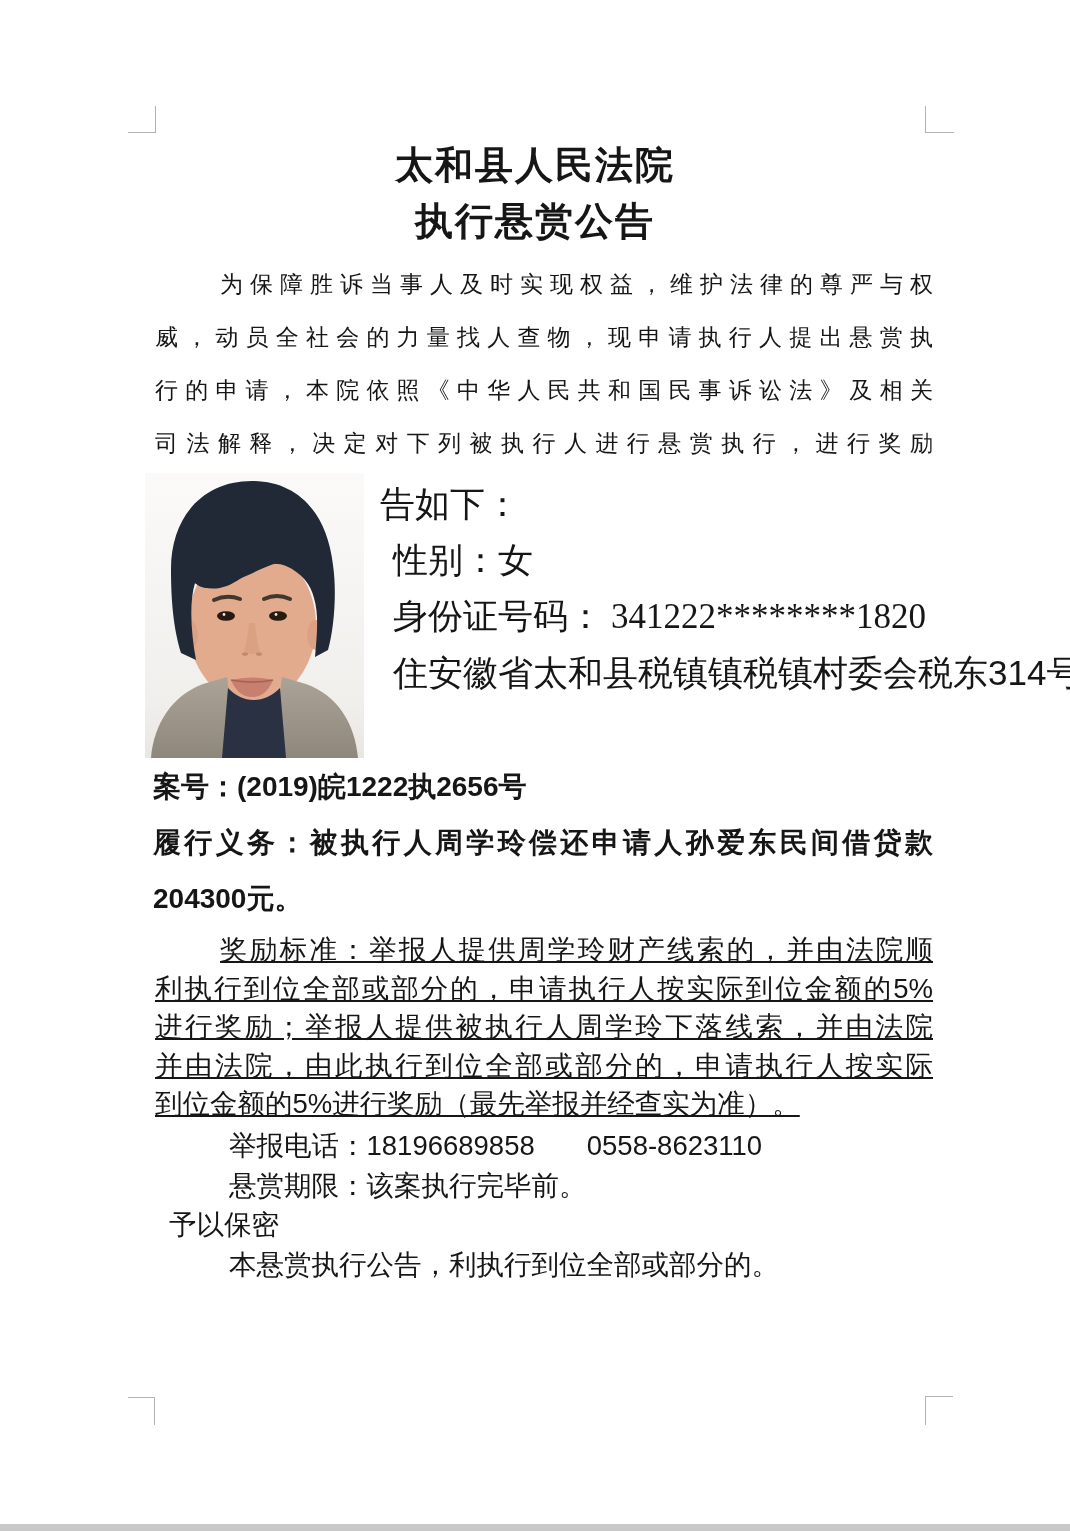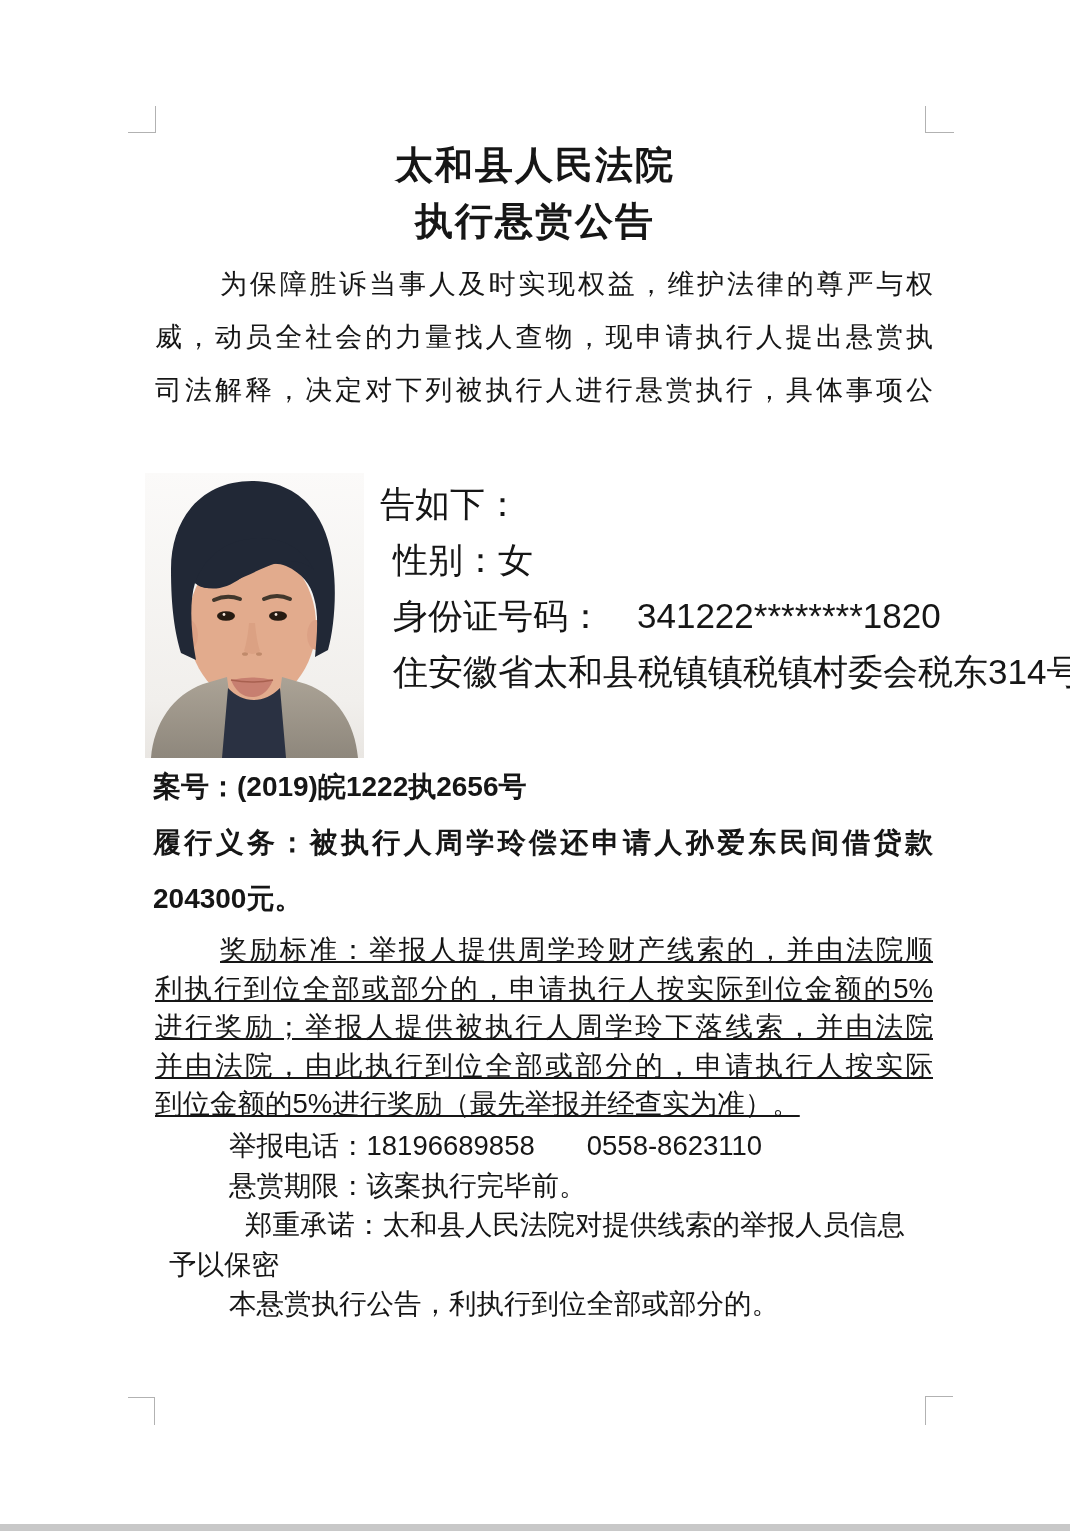--- a/index.html
+++ b/index.html
@@ -14,32 +14,32 @@
   .mark.tl{left:128px;top:106px;width:27px;height:26px;border-right:1px solid #b2b2b2;border-bottom:1px solid #b2b2b2;}
   .mark.tr{left:925px;top:106px;width:28px;height:26px;border-left:1px solid #b2b2b2;border-bottom:1px solid #b2b2b2;}
   .mark.bl{left:128px;top:1397px;width:26px;height:27px;border-right:1px solid #b2b2b2;border-top:1px solid #b2b2b2;}
   .mark.br{left:925px;top:1396px;width:27px;height:28px;border-left:1px solid #b2b2b2;border-top:1px solid #b2b2b2;}
 
   .title{
     position:absolute;left:0;top:137px;width:1070px;
     text-align:center;font-size:38px;line-height:56px;font-weight:600;
     letter-spacing:2px;
   }
-  .intro{position:absolute;left:155px;top:258px;width:778px;font-size:27px;line-height:53px;}
+  .intro{position:absolute;left:155px;top:258px;width:778px;font-size:23px;line-height:53px;}
   .jl{text-align:justify;text-align-last:justify;}
   .indent2{text-indent:60px;}
   .indent2b{text-indent:65px;}
   .indent3{text-indent:76px;}
 
   .photo{position:absolute;left:145px;top:473px;width:219px;height:285px;}
   .photo svg{display:block;}
 
   .info{position:absolute;left:380px;top:476px;width:555px;font-size:35px;line-height:56px;white-space:nowrap;}
   .info .field{padding-left:13px;}
-  .info .idgap{margin-left:34px;}
+  .info .idgap{margin-left:8px;font-family:Liberation Serif, serif;}
 
   .case{position:absolute;left:153px;top:759px;width:780px;font-size:28px;line-height:56px;font-weight:bold;}
   .reward{position:absolute;left:155px;top:931px;width:778px;font-size:27.5px;line-height:38.5px;text-decoration:underline;}
   .contact{position:absolute;left:169px;top:1126px;width:778px;font-size:27.5px;line-height:39.5px;}
   .contact .num2{margin-left:52px;}
 
   .bottom-strip{position:absolute;left:0;top:1524px;width:1070px;height:7px;background:#c8c8c8;}
 </style>
 </head>
 <body>
@@ -52,21 +52,22 @@
   <div class="mark br"></div>
 
   <div class="title">
     <div>太和县人民法院</div>
     <div>执行悬赏公告</div>
   </div>
 
   <div class="intro">
     <div class="jl indent2b">为保障胜诉当事人及时实现权益，维护法律的尊严与权</div>
     <div class="jl">威，动员全社会的力量找人查物，现申请执行人提出悬赏执</div>
-    <div class="jl">司法解释，决定对下列被执行人进行悬赏执行，具体事项公</div>
+    <div class="jl">行的申请，本院依照《中华人民共和国民事诉讼法》及相关</div>
+    <div class="jl">司法解释，决定对下列被执行人进行悬赏执行，进行奖励</div>
   </div>
 
   <div class="photo">
     <svg viewBox="0 0 219 285" width="219" height="285" xmlns="http://www.w3.org/2000/svg">
       <defs>
         <linearGradient id="bgg" x1="0" y1="0" x2="0" y2="1">
           <stop offset="0" stop-color="#fbfaf9"></stop>
           <stop offset="0.8" stop-color="#f1efec"></stop>
           <stop offset="1" stop-color="#e9e6e2"></stop>
         </linearGradient>
@@ -133,20 +134,19 @@
     <div class="jl">进行奖励；举报人提供被执行人周学玲下落线索，并由法院</div>
     <div class="jl">并由法院，由此执行到位全部或部分的，申请执行人按实际</div>
     <div>到位金额的5%进行奖励（最先举报并经查实为准）。</div>
   </div>
 
   <div class="contact">
     <div class="indent2">
       <span>举报电话：</span><span>18196689858</span><span class="num2">0558-8623110</span>
     </div>
     <div class="indent2">悬赏期限：该案执行完毕前。</div>
-    <div class="indent3">郑重承诺：太和县人民法院对提供线索的举报人员信息</div>
     <div>予以保密</div>
     <div class="indent2">本悬赏执行公告，利执行到位全部或部分的。</div>
   </div>
 
   <div class="bottom-strip"></div>
 
 </div>
 
 </body></html>

